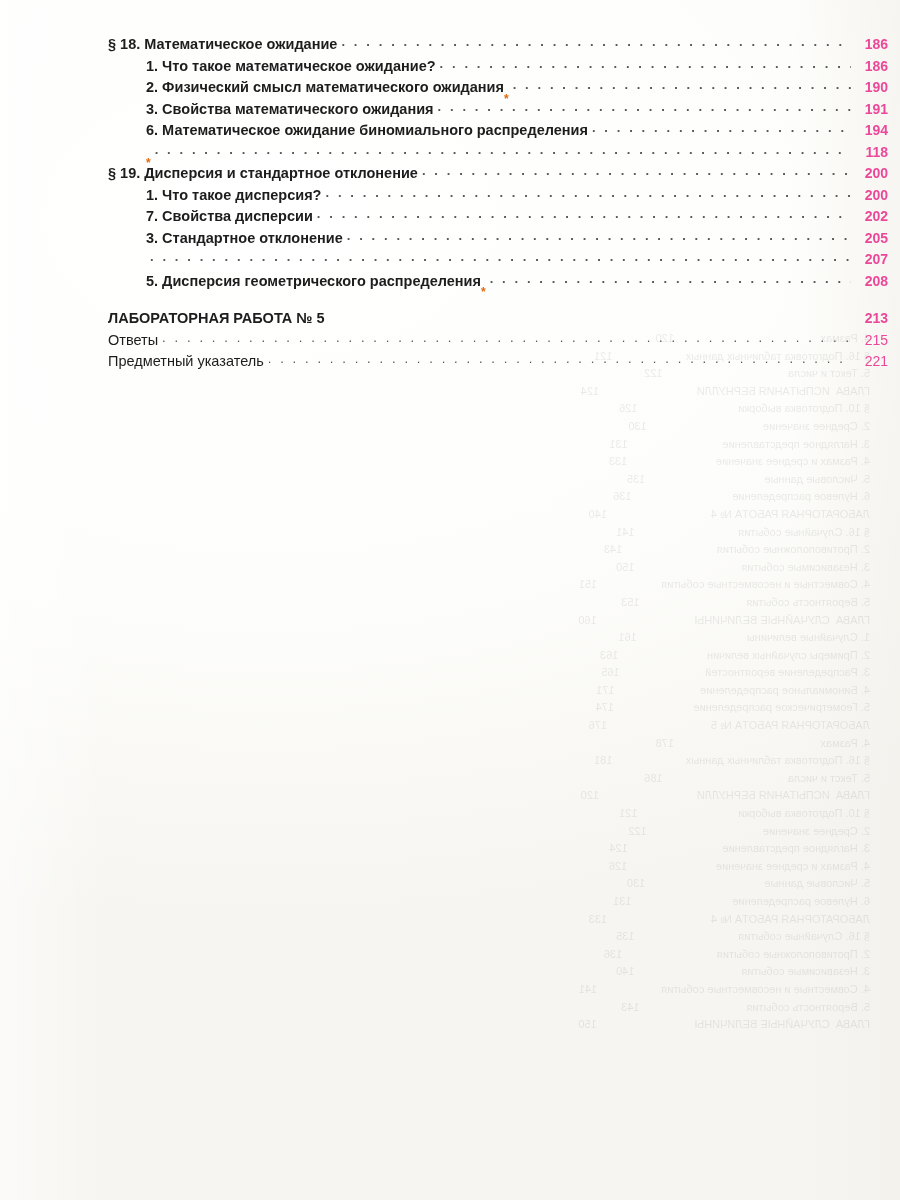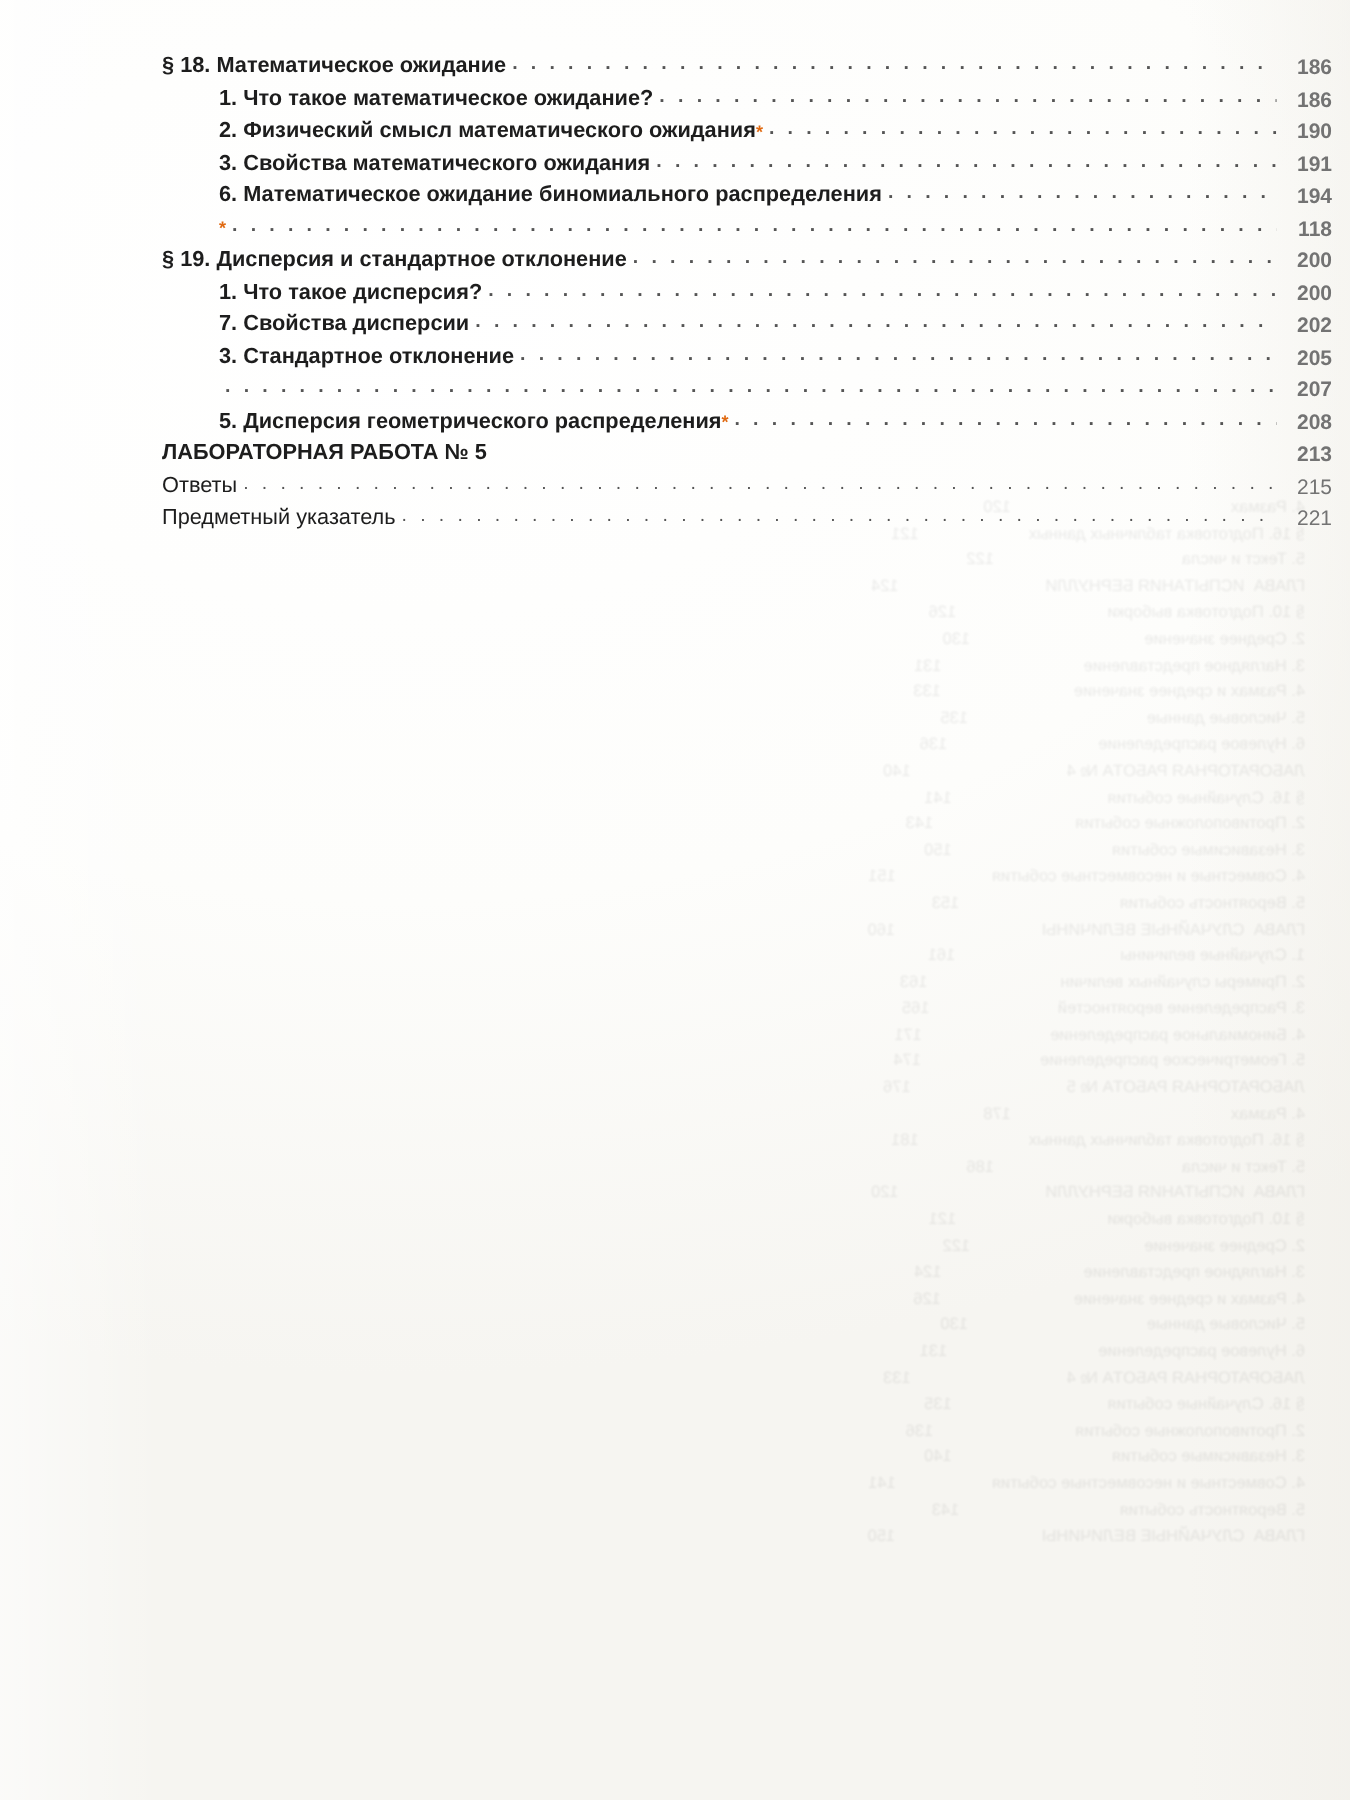--- a/index.html
+++ b/index.html
@@ -51,21 +51,21 @@
 
   .toc {
     position: absolute;
     top: 34px;
     left: 108px;
     width: 780px;
   }
 
   .toc-row {
     display: flex;
-    align-items: center;
+    align-items: flex-end;
     font-size: 14.5px;
     color: #1d1d1d;
     line-height: 21.5px;
     white-space: nowrap;
   }
   .toc-row .label {
     flex: 0 0 auto;
   }
   .toc-row .leader {
     flex: 1 1 auto;
@@ -75,27 +75,27 @@
     top: -3px;
     color: #555;
     letter-spacing: 2.6px;
     font-size: 13px;
   }
   .toc-row .page-no {
     flex: 0 0 auto;
     width: 34px;
     text-align: right;
     font-size: 14px;
-    color: #737373;
+    color: #ec4899;
   }
 
   .lvl-section { font-weight: bold; padding-left: 0; }
   .lvl-sub { padding-left: 38px; font-weight: bold; }
   .lvl-plain { padding-left: 0; }
-  .lvl-caps { font-weight: bold; padding-left: 0; }
+  .lvl-caps { font-weight: bold; padding-left: 0; margin-top: 16px; }
 
   .star {
     color: #e06a12;
     font-size: 12px;
     vertical-align: super;
     line-height: 0;
   }
 
   .no-leader .leader { visibility: hidden; }
 </style>

